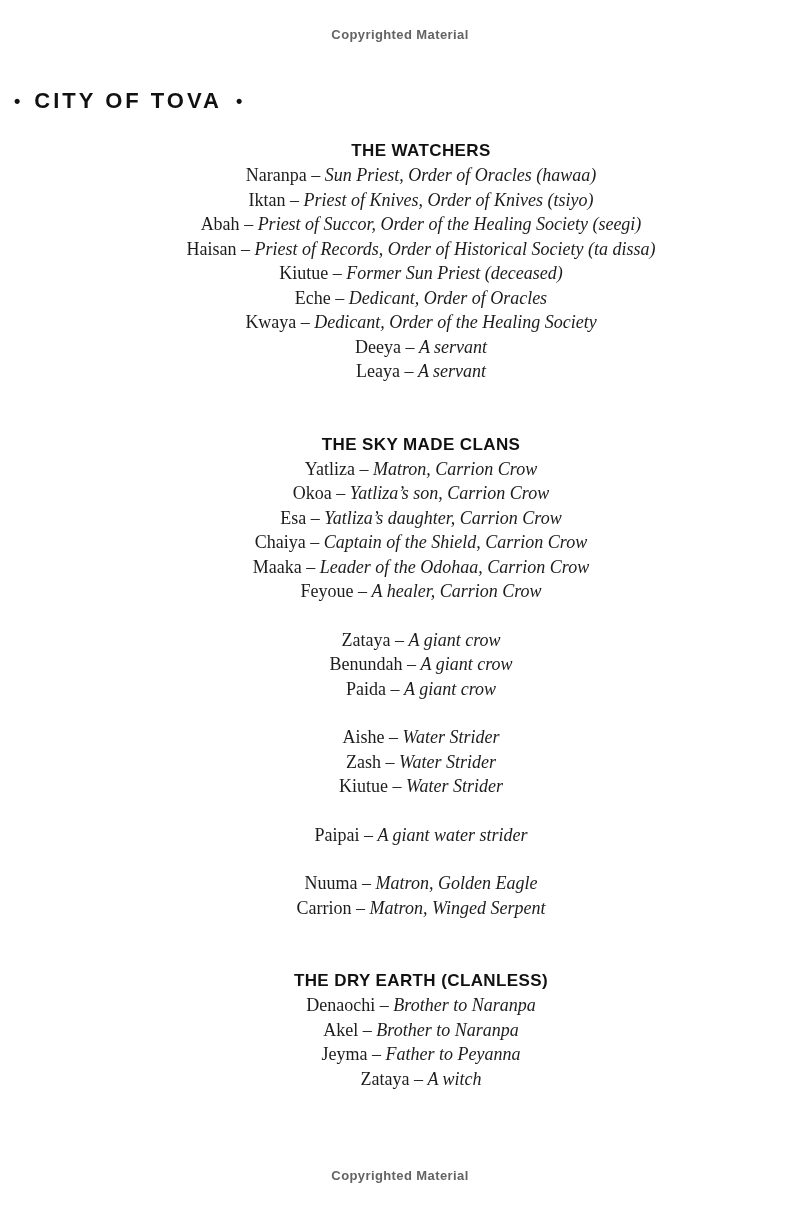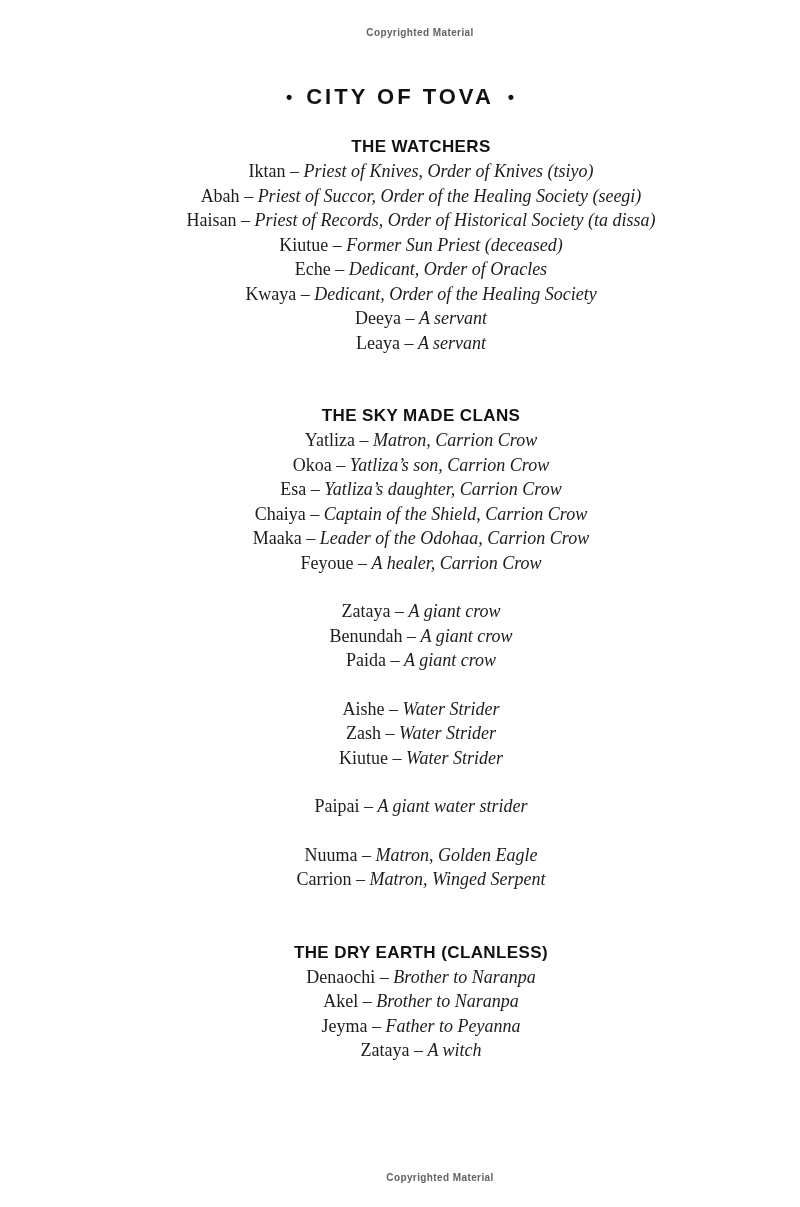--- a/index.html
+++ b/index.html
@@ -12,36 +12,35 @@
     background: #ffffff;
     position: relative;
     overflow: hidden;
     color: #1c1c1c;
     font-family: "Liberation Serif", serif;
   }
   .copyright {
     text-align: center;
     font-family: "Liberation Sans", sans-serif;
     font-weight: 700;
-    font-size: 10px;
+    font-size: 13px;
     letter-spacing: 0.4px;
     color: #636363;
-    padding-left: 40px;
   }
   .copyright-top {
     padding-top: 27px;
   }
   .copyright-bottom {
     position: absolute;
     bottom: 24px;
     left: 0;
     width: 100%;
   }
   .page-title {
-    text-align: center;
+    text-align: left;
     font-family: "Liberation Sans", sans-serif;
     font-weight: 700;
     font-size: 22px;
     letter-spacing: 3px;
     color: #111111;
     margin: 46px 0 0 0;
     line-height: 26px;
   }
   .page-title .bullet {
     font-size: 18px;
@@ -86,20 +85,21 @@
 <body>
 
 <div class="copyright copyright-top">Copyrighted Material</div>
 
 <h1 class="page-title"><span class="bullet">•</span><span>CITY OF TOVA</span><span class="bullet">•</span></h1>
 
 <main id="sections">
     <section class="section">
       <h2 class="section-heading">THE WATCHERS</h2>
       <div class="group">
+        <p class="entry"><span class="name">Naranpa</span><span class="sep"> – </span><span class="desc">Sun Priest, Order of Oracles (hawaa)</span></p>
         <p class="entry"><span class="name">Iktan</span><span class="sep"> – </span><span class="desc">Priest of Knives, Order of Knives (tsiyo)</span></p>
         <p class="entry"><span class="name">Abah</span><span class="sep"> – </span><span class="desc">Priest of Succor, Order of the Healing Society (seegi)</span></p>
         <p class="entry"><span class="name">Haisan</span><span class="sep"> – </span><span class="desc">Priest of Records, Order of Historical Society (ta dissa)</span></p>
         <p class="entry"><span class="name">Kiutue</span><span class="sep"> – </span><span class="desc">Former Sun Priest (deceased)</span></p>
         <p class="entry"><span class="name">Eche</span><span class="sep"> – </span><span class="desc">Dedicant, Order of Oracles</span></p>
         <p class="entry"><span class="name">Kwaya</span><span class="sep"> – </span><span class="desc">Dedicant, Order of the Healing Society</span></p>
         <p class="entry"><span class="name">Deeya</span><span class="sep"> – </span><span class="desc">A servant</span></p>
         <p class="entry"><span class="name">Leaya</span><span class="sep"> – </span><span class="desc">A servant</span></p>
       </div>
     </section>

